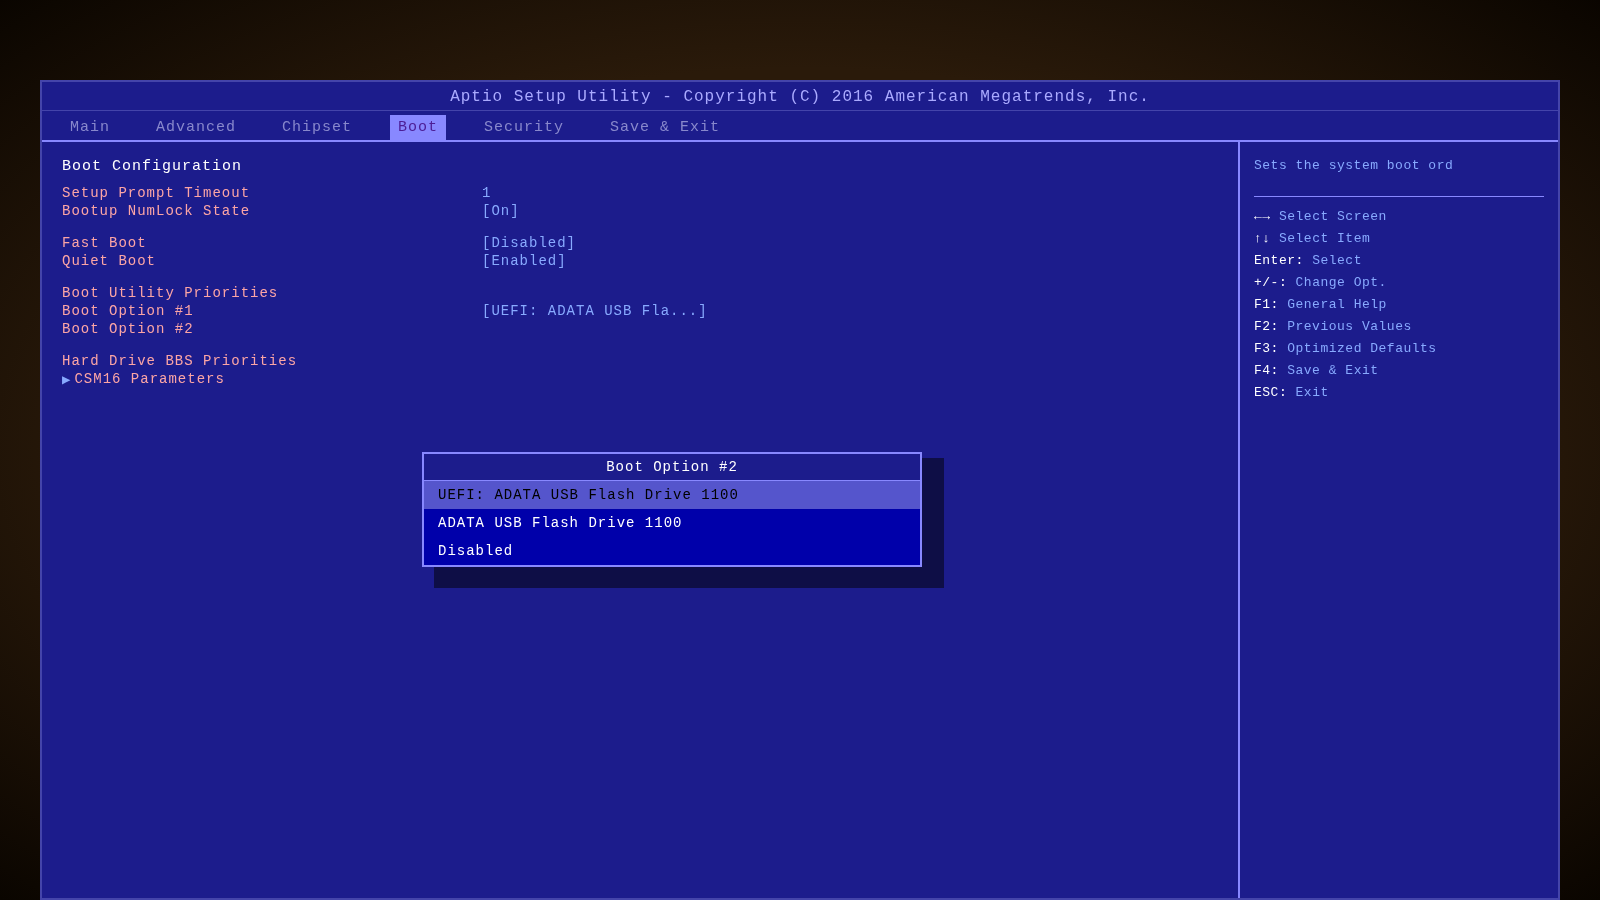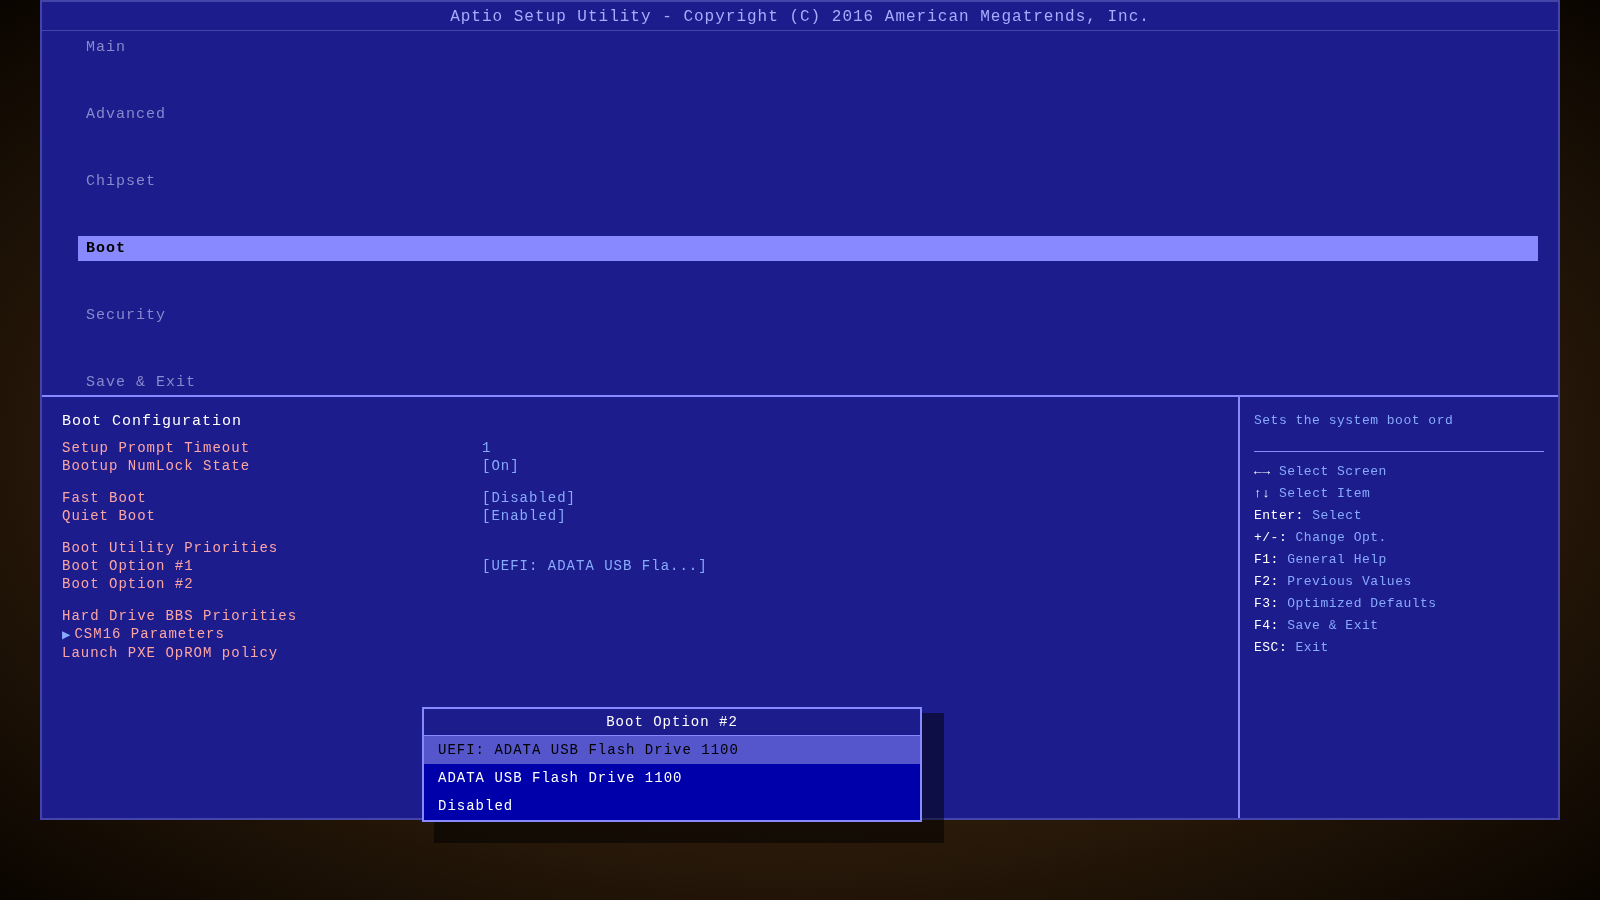--- a/index.html
+++ b/index.html
@@ -12,21 +12,21 @@
       position: relative;
     }
 
     
     .outer-frame {
       width: 1600px;
       height: 900px;
       background: radial-gradient(ellipse at center, #2a1a0a 60%, #0a0500 100%);
       position: relative;
       display: flex;
-      align-items: flex-start;
+      align-items: flex-end;
       justify-content: center;
     }
 
     
     .bios-screen {
       width: 1520px;
       height: 820px;
       background: #1c1c8c;
       border: 2px solid #4444aa;
       position: relative;
@@ -42,38 +42,38 @@
       padding: 6px 0 4px 0;
       font-size: 16px;
       letter-spacing: 1px;
       border-bottom: 1px solid #4444aa;
     }
 
     
     .nav-bar {
       background: #1c1c8c;
       display: flex;
-      flex-direction: column;
-      padding: 4px 20px 0 36px;
+      flex-direction: row;
+      padding: 4px 20px 0 20px;
       border-bottom: 2px solid #8888ff;
-      gap: 42px;
+      gap: 30px;
     }
 
     .nav-item {
       color: #8888cc;
       font-size: 15px;
       padding: 4px 8px;
       cursor: pointer;
       letter-spacing: 1px;
     }
 
     .nav-item.active {
       background: #8888ff;
-      color: #000000;
-      font-weight: bold;
+      color: #4c1d95;
+      font-weight: normal;
     }
 
     
     .main-content {
       flex: 1;
       display: flex;
       flex-direction: row;
       position: relative;
     }
 
@@ -274,24 +274,20 @@
           <span class="config-label">Hard Drive BBS Priorities</span>
           <span class="config-value"></span>
         </div>
 
         <div class="config-row">
           <span class="arrow-indicator">▶</span>
           <span class="config-label" style="width:412px">CSM16 Parameters</span>
           <span class="config-value"></span>
         </div>
 
-        <div class="config-row">
-          <span class="config-label">Launch PXE OpROM policy</span>
-          <span class="config-value"></span>
-        </div>
 
         <div class="modal-shadow"></div>
 
         <div class="dropdown-modal">
           <div class="dropdown-title-bar">Boot Option #2</div>
           <div class="dropdown-item selected">UEFI: ADATA USB Flash Drive 1100</div>
           <div class="dropdown-item">ADATA USB Flash Drive 1100</div>
           <div class="dropdown-item">Disabled</div>
         </div>
 

